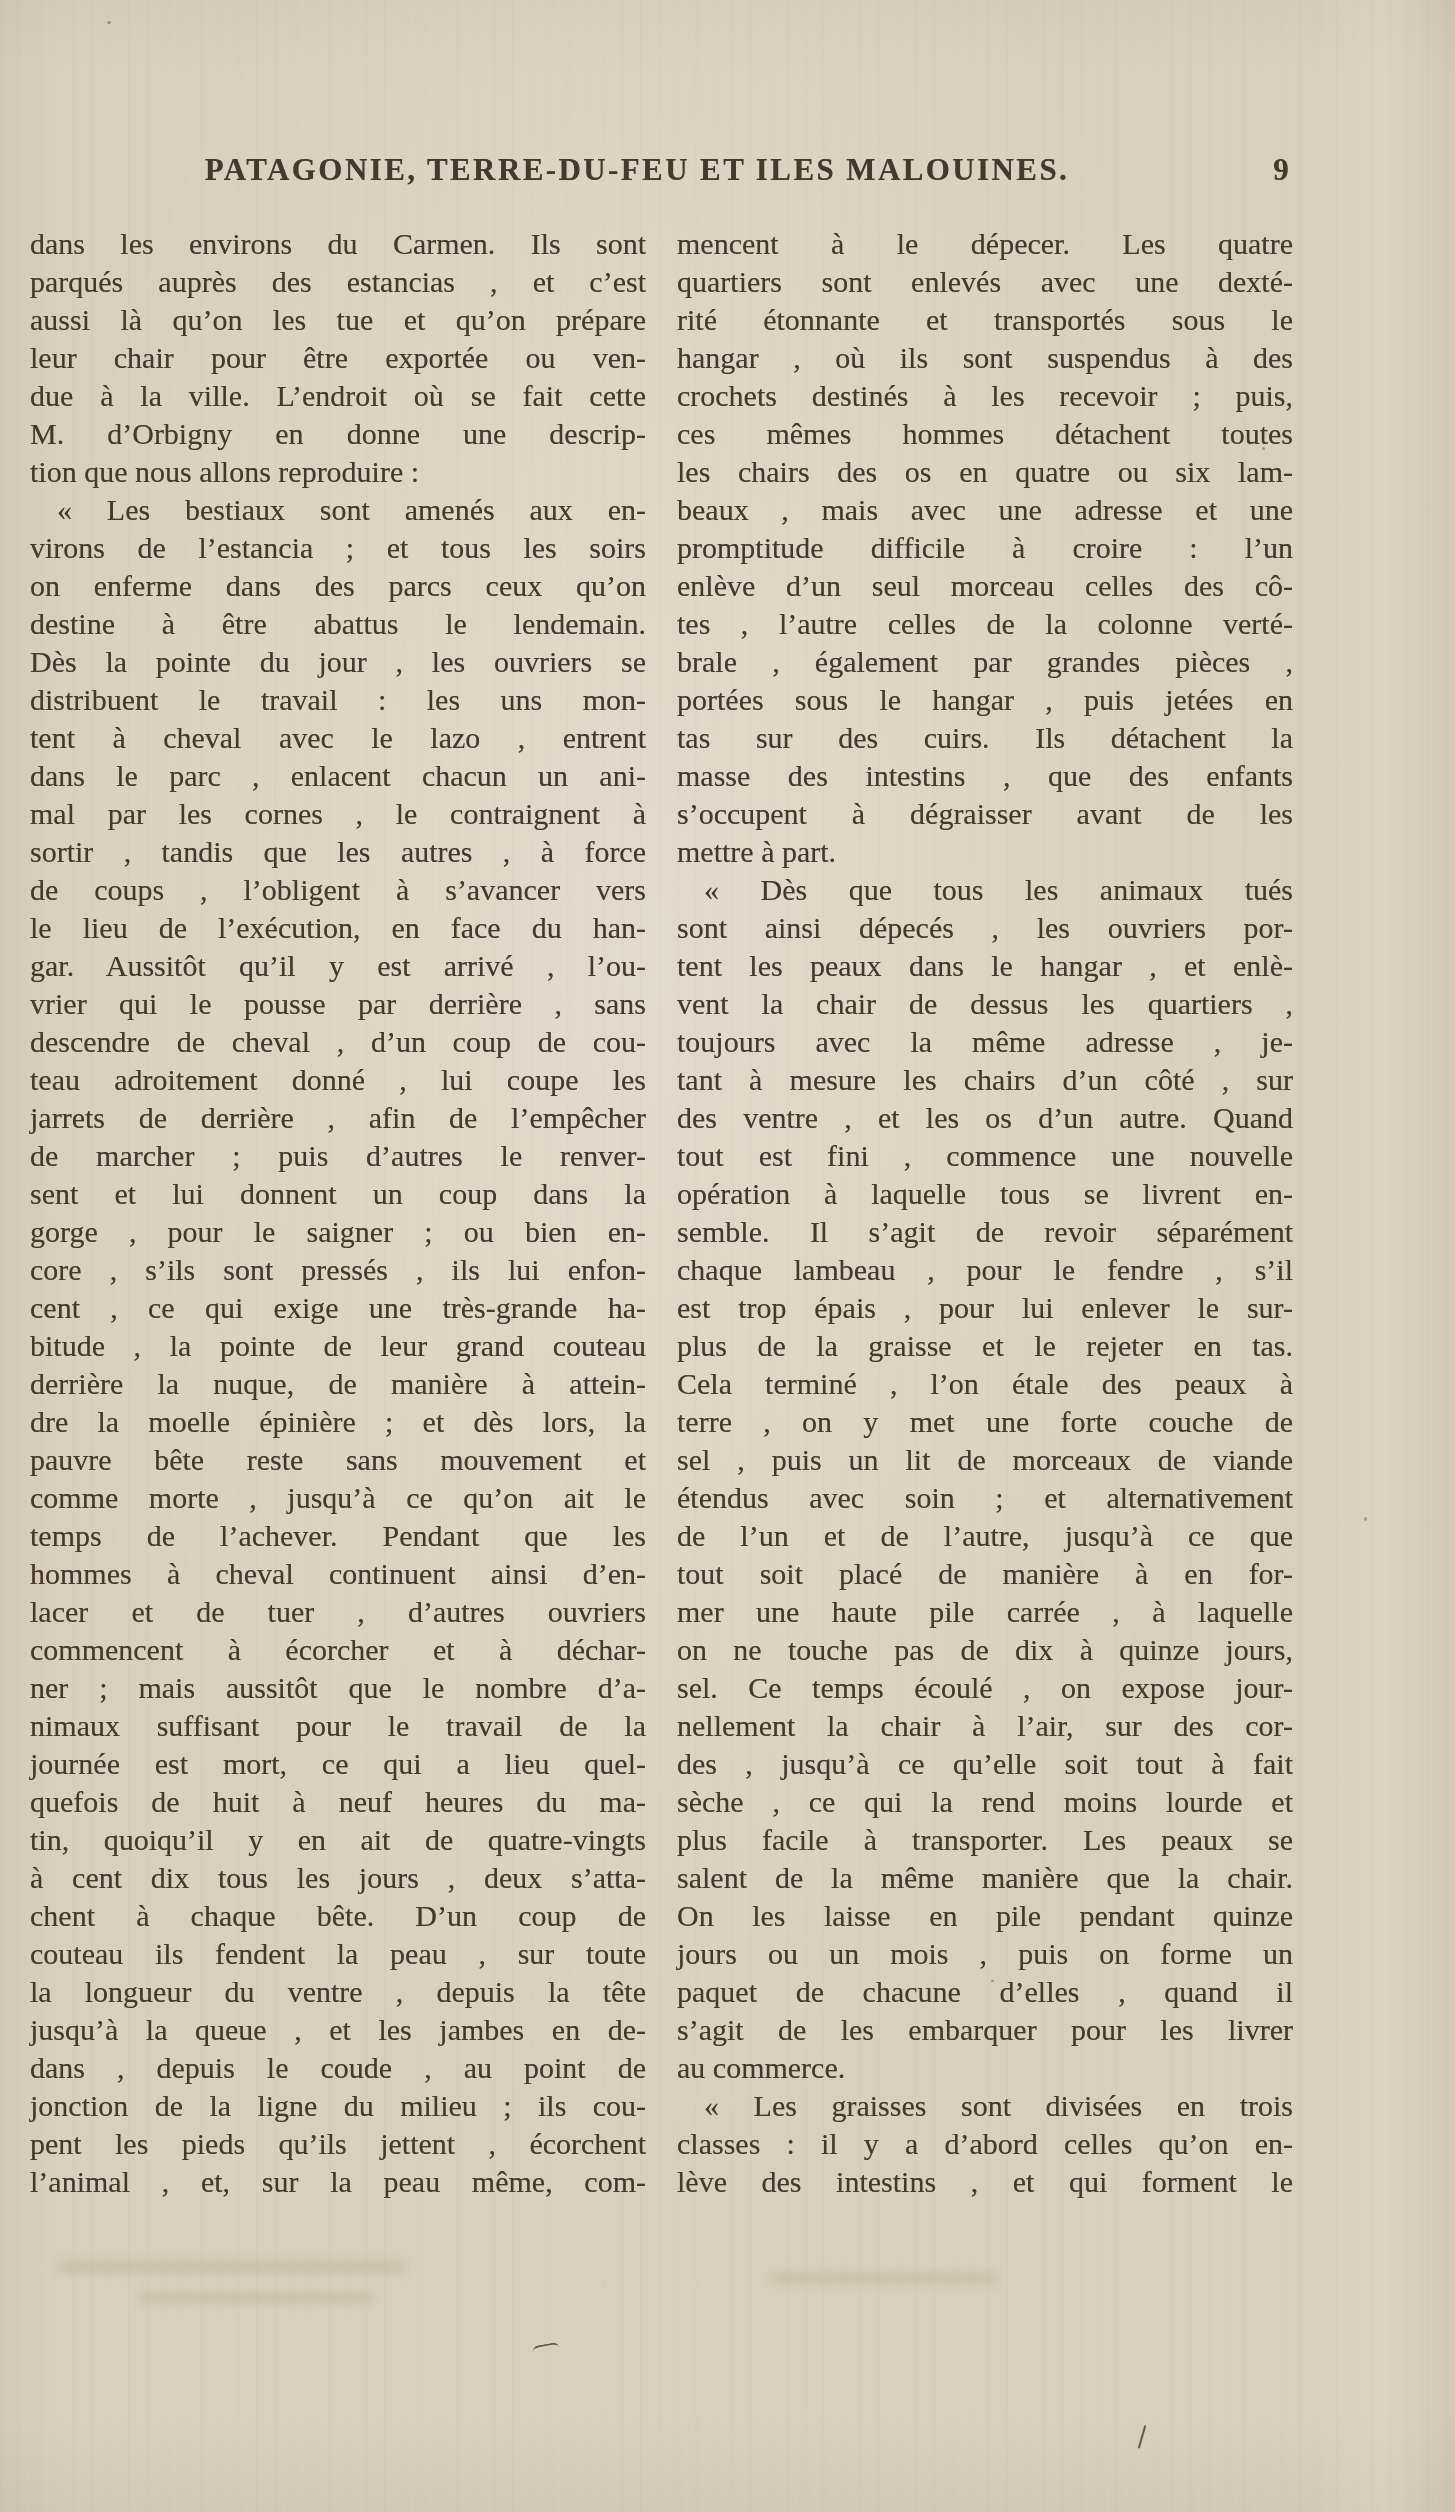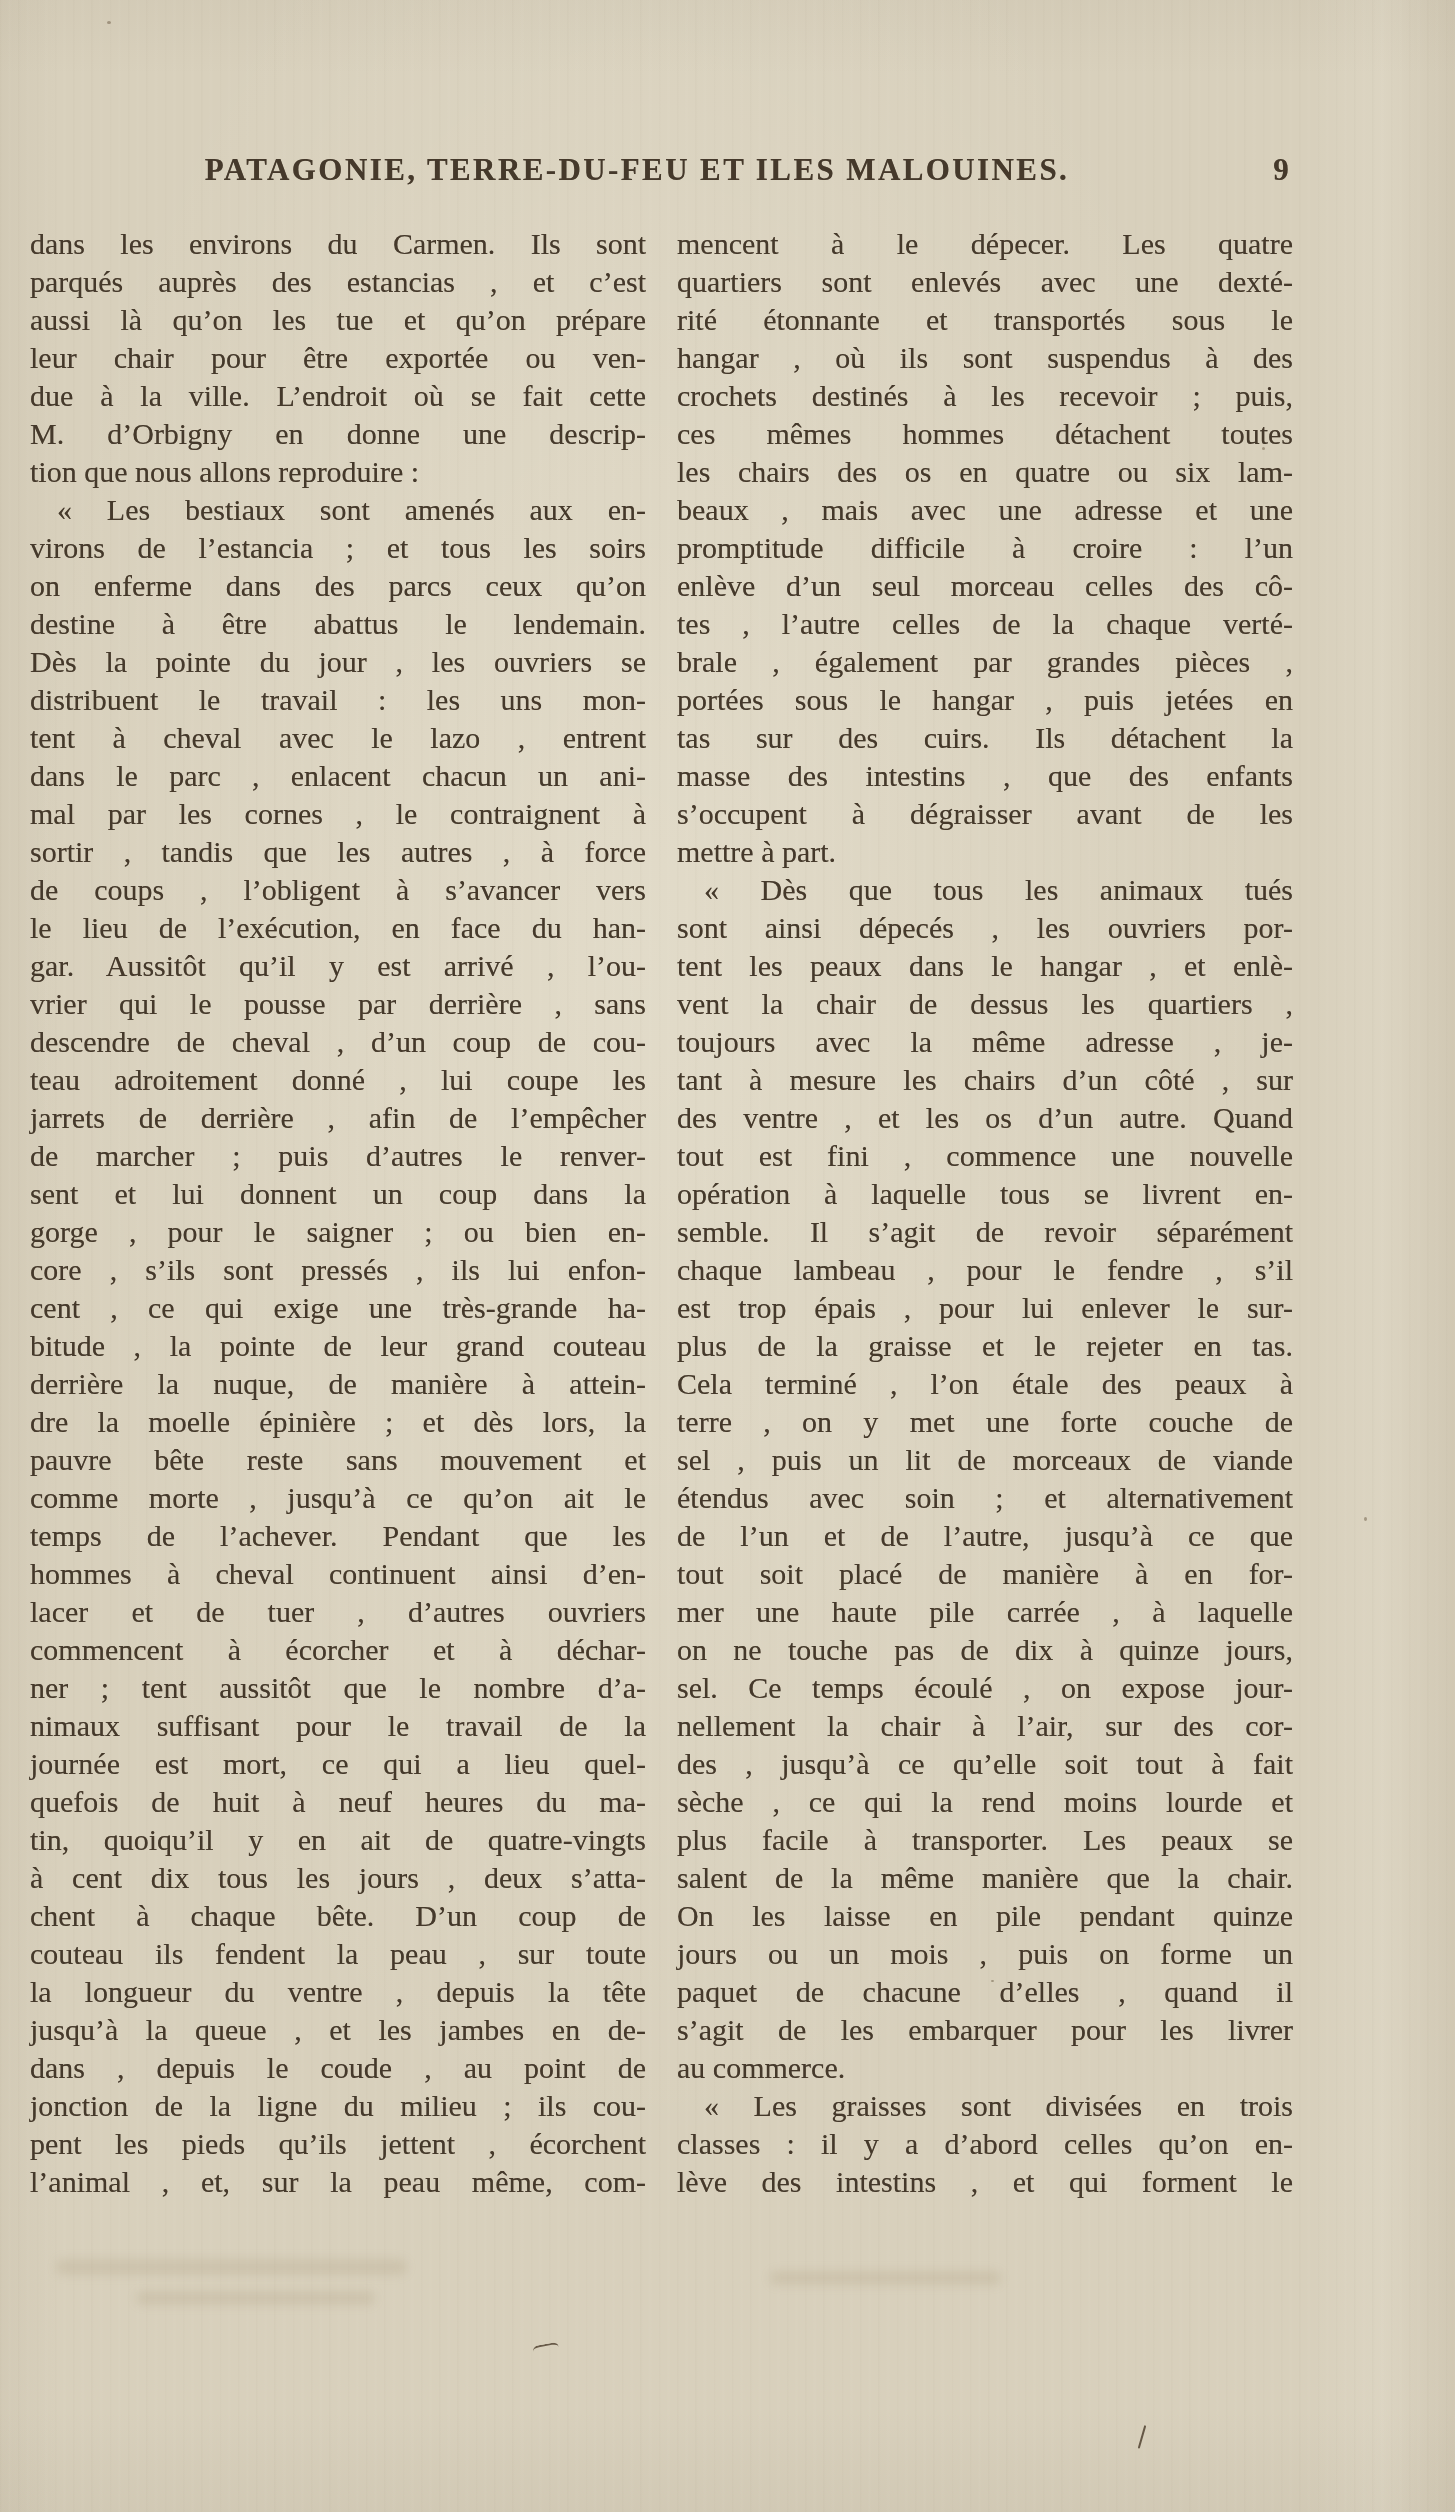--- a/index.html
+++ b/index.html
@@ -124,21 +124,21 @@
     <div class="line">cent , ce qui exige une très-grande ha-</div>
     <div class="line">bitude , la pointe de leur grand couteau</div>
     <div class="line">derrière la nuque, de manière à attein-</div>
     <div class="line">dre la moelle épinière ; et dès lors, la</div>
     <div class="line">pauvre bête reste sans mouvement et</div>
     <div class="line">comme morte , jusqu’à ce qu’on ait le</div>
     <div class="line">temps de l’achever. Pendant que les</div>
     <div class="line">hommes à cheval continuent ainsi d’en-</div>
     <div class="line">lacer et de tuer , d’autres ouvriers</div>
     <div class="line">commencent à écorcher et à déchar-</div>
-    <div class="line">ner ; tent aussitôt que le nombre d’a-</div>
+    <div class="line">ner ; mais aussitôt que le nombre d’a-</div>
     <div class="line">nimaux suffisant pour le travail de la</div>
     <div class="line">journée est mort, ce qui a lieu quel-</div>
     <div class="line">quefois de huit à neuf heures du ma-</div>
     <div class="line">tin, quoiqu’il y en ait de quatre-vingts</div>
     <div class="line">à cent dix tous les jours , deux s’atta-</div>
     <div class="line">chent à chaque bête. D’un coup de</div>
     <div class="line">couteau ils fendent la peau , sur toute</div>
     <div class="line">la longueur du ventre , depuis la tête</div>
     <div class="line">jusqu’à la queue , et les jambes en de-</div>
     <div class="line">dans , depuis le coude , au point de</div>
@@ -150,21 +150,21 @@
     <div class="line">mencent à le dépecer. Les quatre</div>
     <div class="line">quartiers sont enlevés avec une dexté-</div>
     <div class="line">rité étonnante et transportés sous le</div>
     <div class="line">hangar , où ils sont suspendus à des</div>
     <div class="line">crochets destinés à les recevoir ; puis,</div>
     <div class="line">ces mêmes hommes détachent toutes</div>
     <div class="line">les chairs des os en quatre ou six lam-</div>
     <div class="line">beaux , mais avec une adresse et une</div>
     <div class="line">promptitude difficile à croire : l’un</div>
     <div class="line">enlève d’un seul morceau celles des cô-</div>
-    <div class="line">tes , l’autre celles de la chaque verté-</div>
+    <div class="line">tes , l’autre celles de la colonne verté-</div>
     <div class="line">brale , également par grandes pièces ,</div>
     <div class="line">portées sous le hangar , puis jetées en</div>
     <div class="line">tas sur des cuirs. Ils détachent la</div>
     <div class="line">masse des intestins , que des enfants</div>
     <div class="line">s’occupent à dégraisser avant de les</div>
     <div class="line para-end">mettre à part.</div>
     <div class="line indent">« Dès que tous les animaux tués</div>
     <div class="line">sont ainsi dépecés , les ouvriers por-</div>
     <div class="line">tent les peaux dans le hangar , et enlè-</div>
     <div class="line">vent la chair de dessus les quartiers ,</div>

